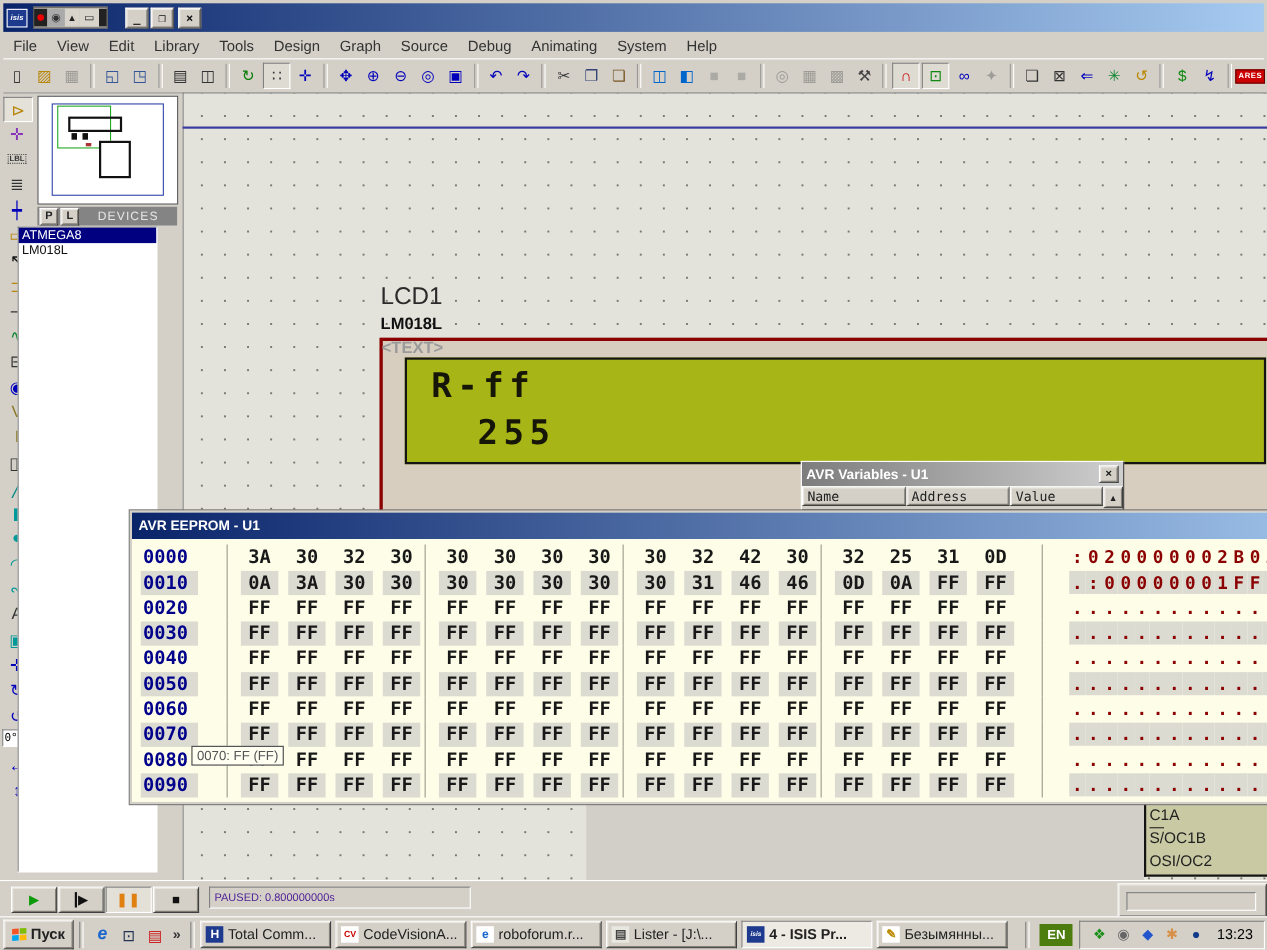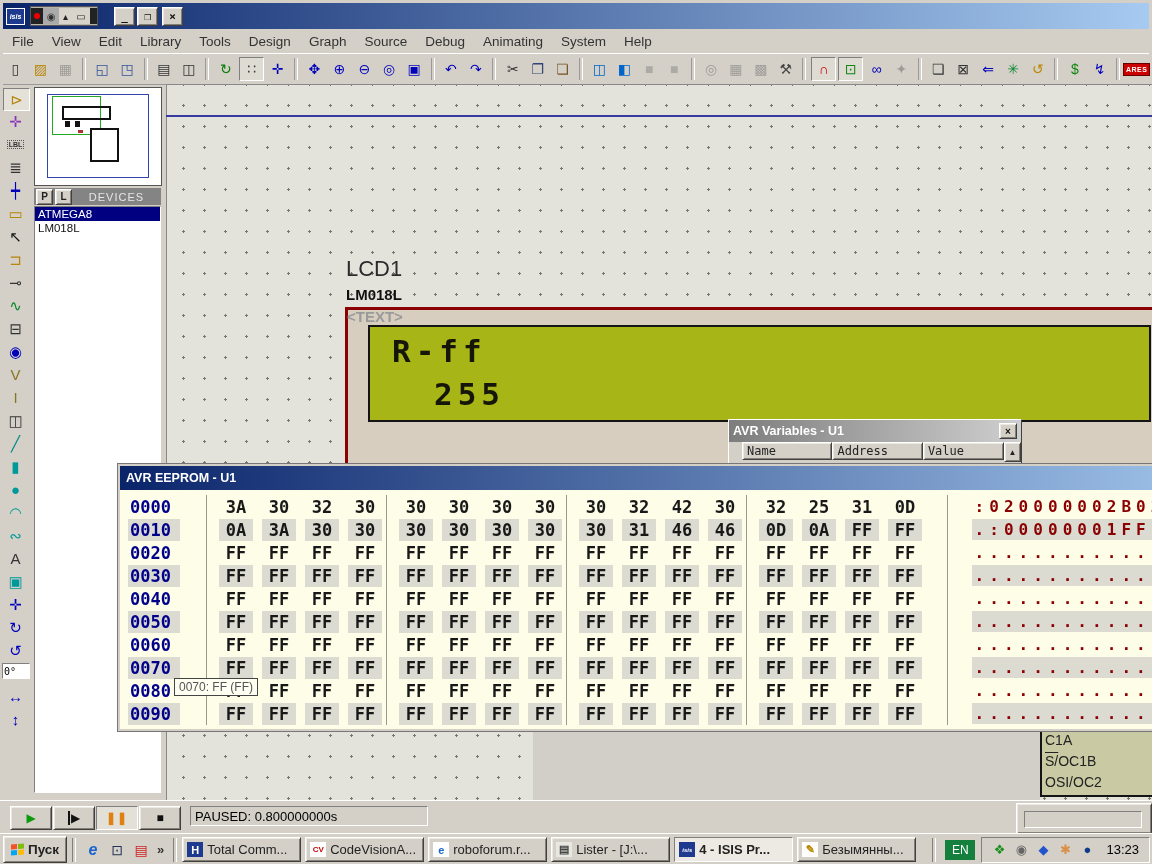--- a/index.html
+++ b/index.html
@@ -29,21 +29,21 @@
   #sidebar{left:0;top:84px;width:32px;height:716px;}
   .sbtn{position:absolute;left:3px;width:25px;height:21px;display:flex;align-items:center;justify-content:center;font-size:15px;}
   .sbtn.sel{border:1px solid #808080;border-right-color:#fff;border-bottom-color:#fff;background:#e4e1d9;}
   .lblchip{font-size:7px;font-weight:bold;border:1px dotted #555;padding:0 1px;}
   #angle-input{position:absolute;left:2px;width:24px;height:14px;font-size:10px;font-family:"DejaVu Sans Mono",monospace;border:1px solid #808080;border-right-color:#fff;border-bottom-color:#fff;background:#fff;padding:0 1px;}
   
   #overview{left:34px;top:87px;width:126px;height:97px;background:#fff;border:1px solid #555;}
   #selector-head{left:34px;top:188px;width:127px;height:17px;background:#848484;display:flex;align-items:center;}
   .plbtn{width:15px;height:14px;background:#D4D0C8;font-size:10px;font-weight:bold;display:flex;align-items:center;justify-content:center;margin-left:2px;}
   #selector-title{flex:1;text-align:center;color:#e6e6e6;font-size:11px;letter-spacing:1px;}
-  #device-list{left:34px;top:206px;width:127px;height:587px;background:#fff;border:1px solid #808080;border-right-color:#fff;border-bottom-color:#fff;box-sizing:border-box;}
+  #device-list{left:16px;top:206px;width:127px;height:587px;background:#fff;border:1px solid #808080;border-right-color:#fff;border-bottom-color:#fff;box-sizing:border-box;}
   .devrow{height:14px;font-size:11.5px;padding:0 3px;line-height:14px;color:#111;}
   .devrow.sel{background:#000080;color:#fff;}
   
   #canvas{left:166px;top:84px;width:986px;height:716px;background-color:#E3E3DB;
     background-image:radial-gradient(#77776b 1px, rgba(0,0,0,0) 1.3px);background-size:21px 21px;background-position:6px 10px;
     border-left:1px solid #888;border-top:1px solid #888;}
   #sheet-line{left:166px;top:115px;width:986px;height:2px;background:#3a3aa0;}
   #lcd-ref{left:346px;top:256px;font-size:22px;color:#2b2b2b;}
   #lcd-part{left:346px;top:286px;font-size:15px;font-weight:bold;color:#111;}
   #lcd-text-ph{left:347px;top:308px;font-size:15px;color:#9a9a9a;z-index:2;font-weight:bold;}
@@ -74,35 +74,35 @@
   .mb{width:34px;margin-right:9px;text-align:center;font-weight:bold;font-size:17px;color:#181818;padding:1px 0;}
   .gsep{width:1px;height:23px;background:#9a9a8c;margin-left:-5px;}
   .mascii{display:flex;margin-left:24px;}
   .mac{width:14.7px;text-align:center;font-weight:bold;font-size:16px;color:#8B0000;padding:1px 0;box-sizing:border-box;}
   .stripe .maddr,.stripe .mb,.stripe .mac{background:#DBDBD2;}
   #mem-tooltip{position:absolute;left:54px;top:212px;background:#FFFFF2;border:1px solid #444;font-size:12px;color:#555;padding:1px 4px;z-index:5;white-space:nowrap;}
   
   #statusbar{left:0;top:800px;width:1152px;height:33px;background:#D4D0C8;border-top:1px solid #fff;z-index:6;}
   .simbtn{position:absolute;top:5px;width:40px;height:22px;background:#D4D0C8;display:flex;align-items:center;justify-content:center;font-size:12px;}
   .simbtn.prs{border:1px solid #808080;border-right-color:#fff;border-bottom-color:#fff;background:#e3e0d8;}
-  #status-msg{position:absolute;left:190px;top:5px;width:238px;height:20px;line-height:20px;padding-left:4px;font-size:13px;color:#000000;background:#D4D0C8;box-sizing:border-box;}
+  #status-msg{position:absolute;left:190px;top:5px;width:238px;height:20px;line-height:20px;padding-left:4px;font-size:10px;color:#4c1d95;background:#D4D0C8;box-sizing:border-box;}
   #status-right{position:absolute;left:1016px;top:2px;width:134px;height:29px;background:#D4D0C8;}
   #status-right .inner{position:absolute;left:7px;top:7px;width:116px;height:15px;}
   
   #taskbar{left:0;top:833px;width:1152px;height:31px;background:#D4D0C8;border-top:1px solid #fff;z-index:7;display:flex;align-items:center;}
   #start-btn{margin-left:3px;width:62px;height:25px;display:flex;align-items:center;justify-content:center;font-weight:bold;font-size:13.5px;background:#D4D0C8;}
   .winflag{width:13px;height:12px;display:grid;grid-template-columns:6px 6px;grid-template-rows:5px 5px;gap:1px;margin-right:4px;transform:skewY(-4deg);}
   .winflag i{display:block;}
   .tbdiv{width:2px;height:24px;margin:0 5px;border-left:1px solid #808080;border-right:1px solid #fff;}
   .qlicon{width:20px;height:20px;margin:0 2px;display:flex;align-items:center;justify-content:center;font-size:14px;}
   #chevron{font-size:13px;font-weight:bold;margin:0 4px;color:#333;}
   .taskbtn{width:119px;height:25px;margin-right:4px;display:flex;align-items:center;background:#D4D0C8;padding:0 4px;box-sizing:border-box;font-size:13px;white-space:nowrap;overflow:hidden;}
   .taskbtn.act{border:1px solid #808080;border-right-color:#fff;border-bottom-color:#fff;background:#ECEAE2;font-weight:bold;}
   .ticon{width:16px;height:15px;margin-right:4px;display:inline-flex;align-items:center;justify-content:center;font-weight:bold;flex:none;}
-  #lang-badge{width:30px;height:20px;background:#15803d;color:#fff;font-weight:normal;font-size:12px;display:flex;align-items:center;justify-content:center;margin:0 6px 0 4px;}
+  #lang-badge{width:30px;height:20px;background:#4d7c0f;color:#fff;font-weight:bold;font-size:12px;display:flex;align-items:center;justify-content:center;margin:0 6px 0 4px;}
   #tray{display:flex;align-items:center;height:24px;padding:0 6px;margin-right:2px;}
   .trayicon{width:18px;height:18px;margin:0 2px;display:flex;align-items:center;justify-content:center;font-size:13px;}
   #clock{font-size:13px;color:#000;margin-left:8px;margin-right:4px;}
 </style>
 </head>
 <body>
 
 <div class="abs" id="titlebar">
   <span id="app-icon">isis</span>
   <span id="rec-widget">
@@ -405,21 +405,21 @@
     <div>S/OC1B</div>
     <div>OSI/OC2</div>
   </div>
 
 <div class="abs" id="varwin">
   <div class="title">
     <span>AVR Variables - U1</span>
     <span id="var-close" class="raised">×</span>
   </div>
   <div id="var-cols">
-      <span class="vcol raised" style="width: 95px; margin-left: 13px;">Name</span>
+      <span class="vcol raised" style="width: 95px;">Name</span>
       <span class="vcol raised" style="width: 95px;">Address</span>
       <span class="vcol raised" style="width: 85px;">Value</span>
       <span class="raised" id="var-up">▲</span>
     </div>
 </div>
 
 <div class="abs" id="eepwin">
   <div class="title">
     <span>AVR EEPROM - U1</span>
   </div>

